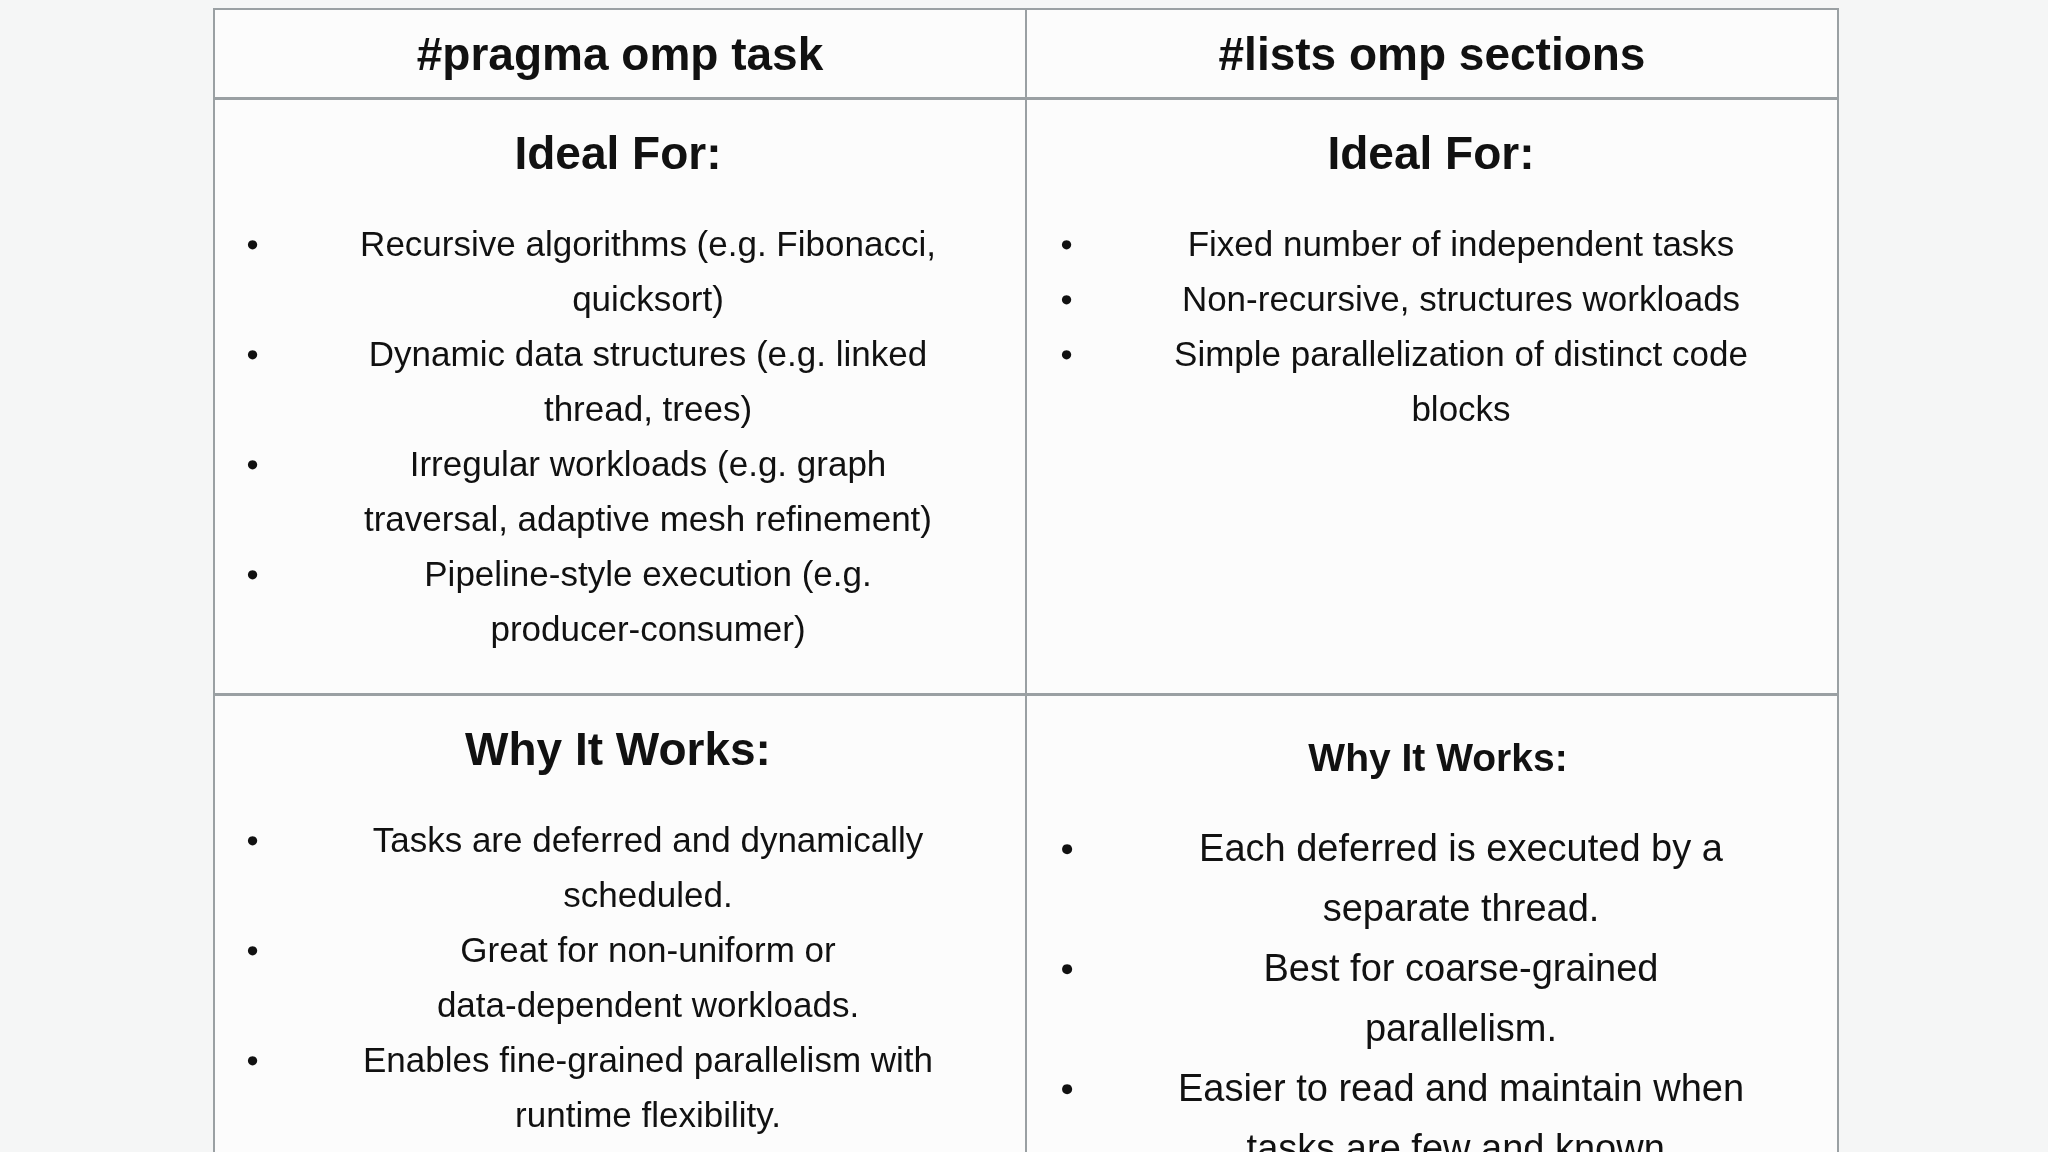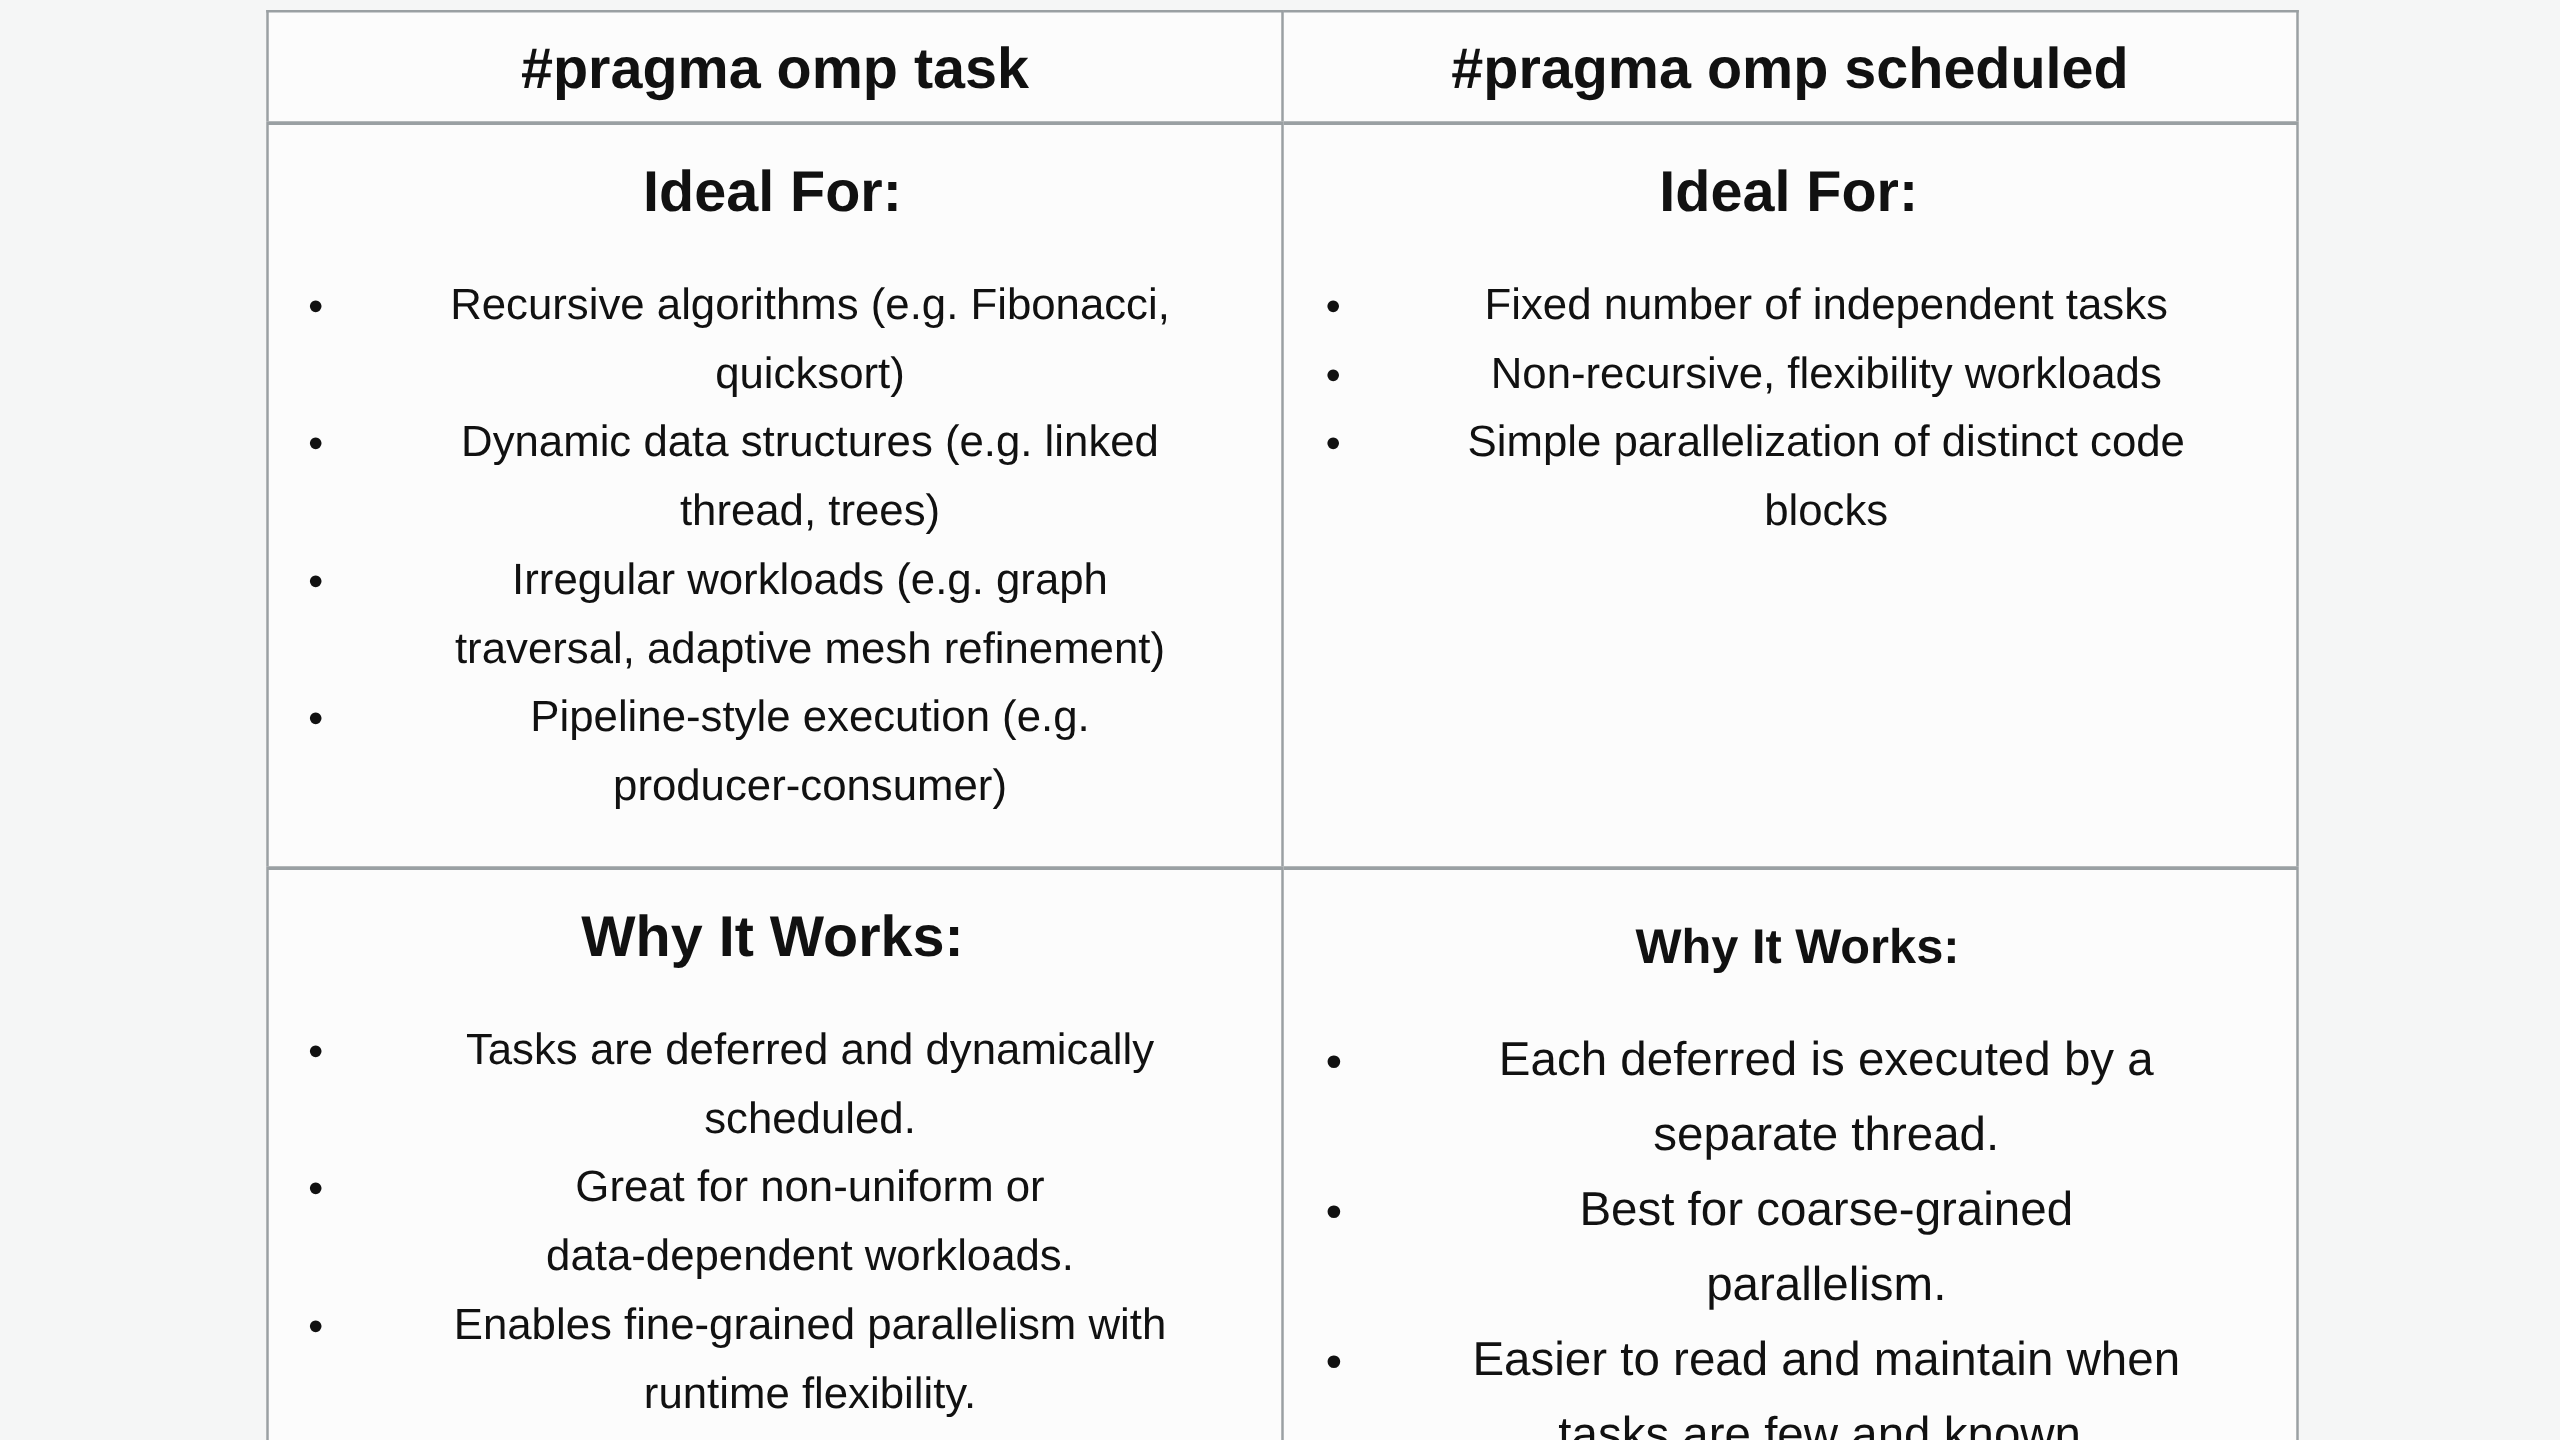--- a/index.html
+++ b/index.html
@@ -94,41 +94,41 @@
 <body>
 
 <table class="doc-table">
   <colgroup>
     <col style="width:812px">
     <col style="width:812px">
   </colgroup>
   <tbody>
     <tr class="header-row">
       <th>#pragma omp task</th>
-      <th>#pragma omp scheduled</th>
+      <th>#lists omp sections</th>
     </tr>
     <tr class="ideal-row">
       <td class="cell cell-task">
         <h3 class="cell-heading">Ideal For:</h3>
         <ul class="bullets">
             <li>Recursive algorithms (e.g. Fibonacci,
 quicksort)</li>
             <li>Dynamic data structures (e.g. linked
 thread, trees)</li>
             <li>Irregular workloads (e.g. graph
 traversal, adaptive mesh refinement)</li>
             <li>Pipeline-style execution (e.g.
 producer-consumer)</li>
           </ul>
       </td>
       <td class="cell cell-sections">
         <h3 class="cell-heading">Ideal For:</h3>
         <ul class="bullets">
             <li>Fixed number of independent tasks</li>
-            <li>Non-recursive, flexibility workloads</li>
+            <li>Non-recursive, structures workloads</li>
             <li>Simple parallelization of distinct code
 blocks</li>
           </ul>
       </td>
     </tr>
     <tr class="why-row">
       <td class="cell cell-task">
         <h3 class="cell-heading">Why It Works:</h3>
         <ul class="bullets">
             <li>Tasks are deferred and dynamically

